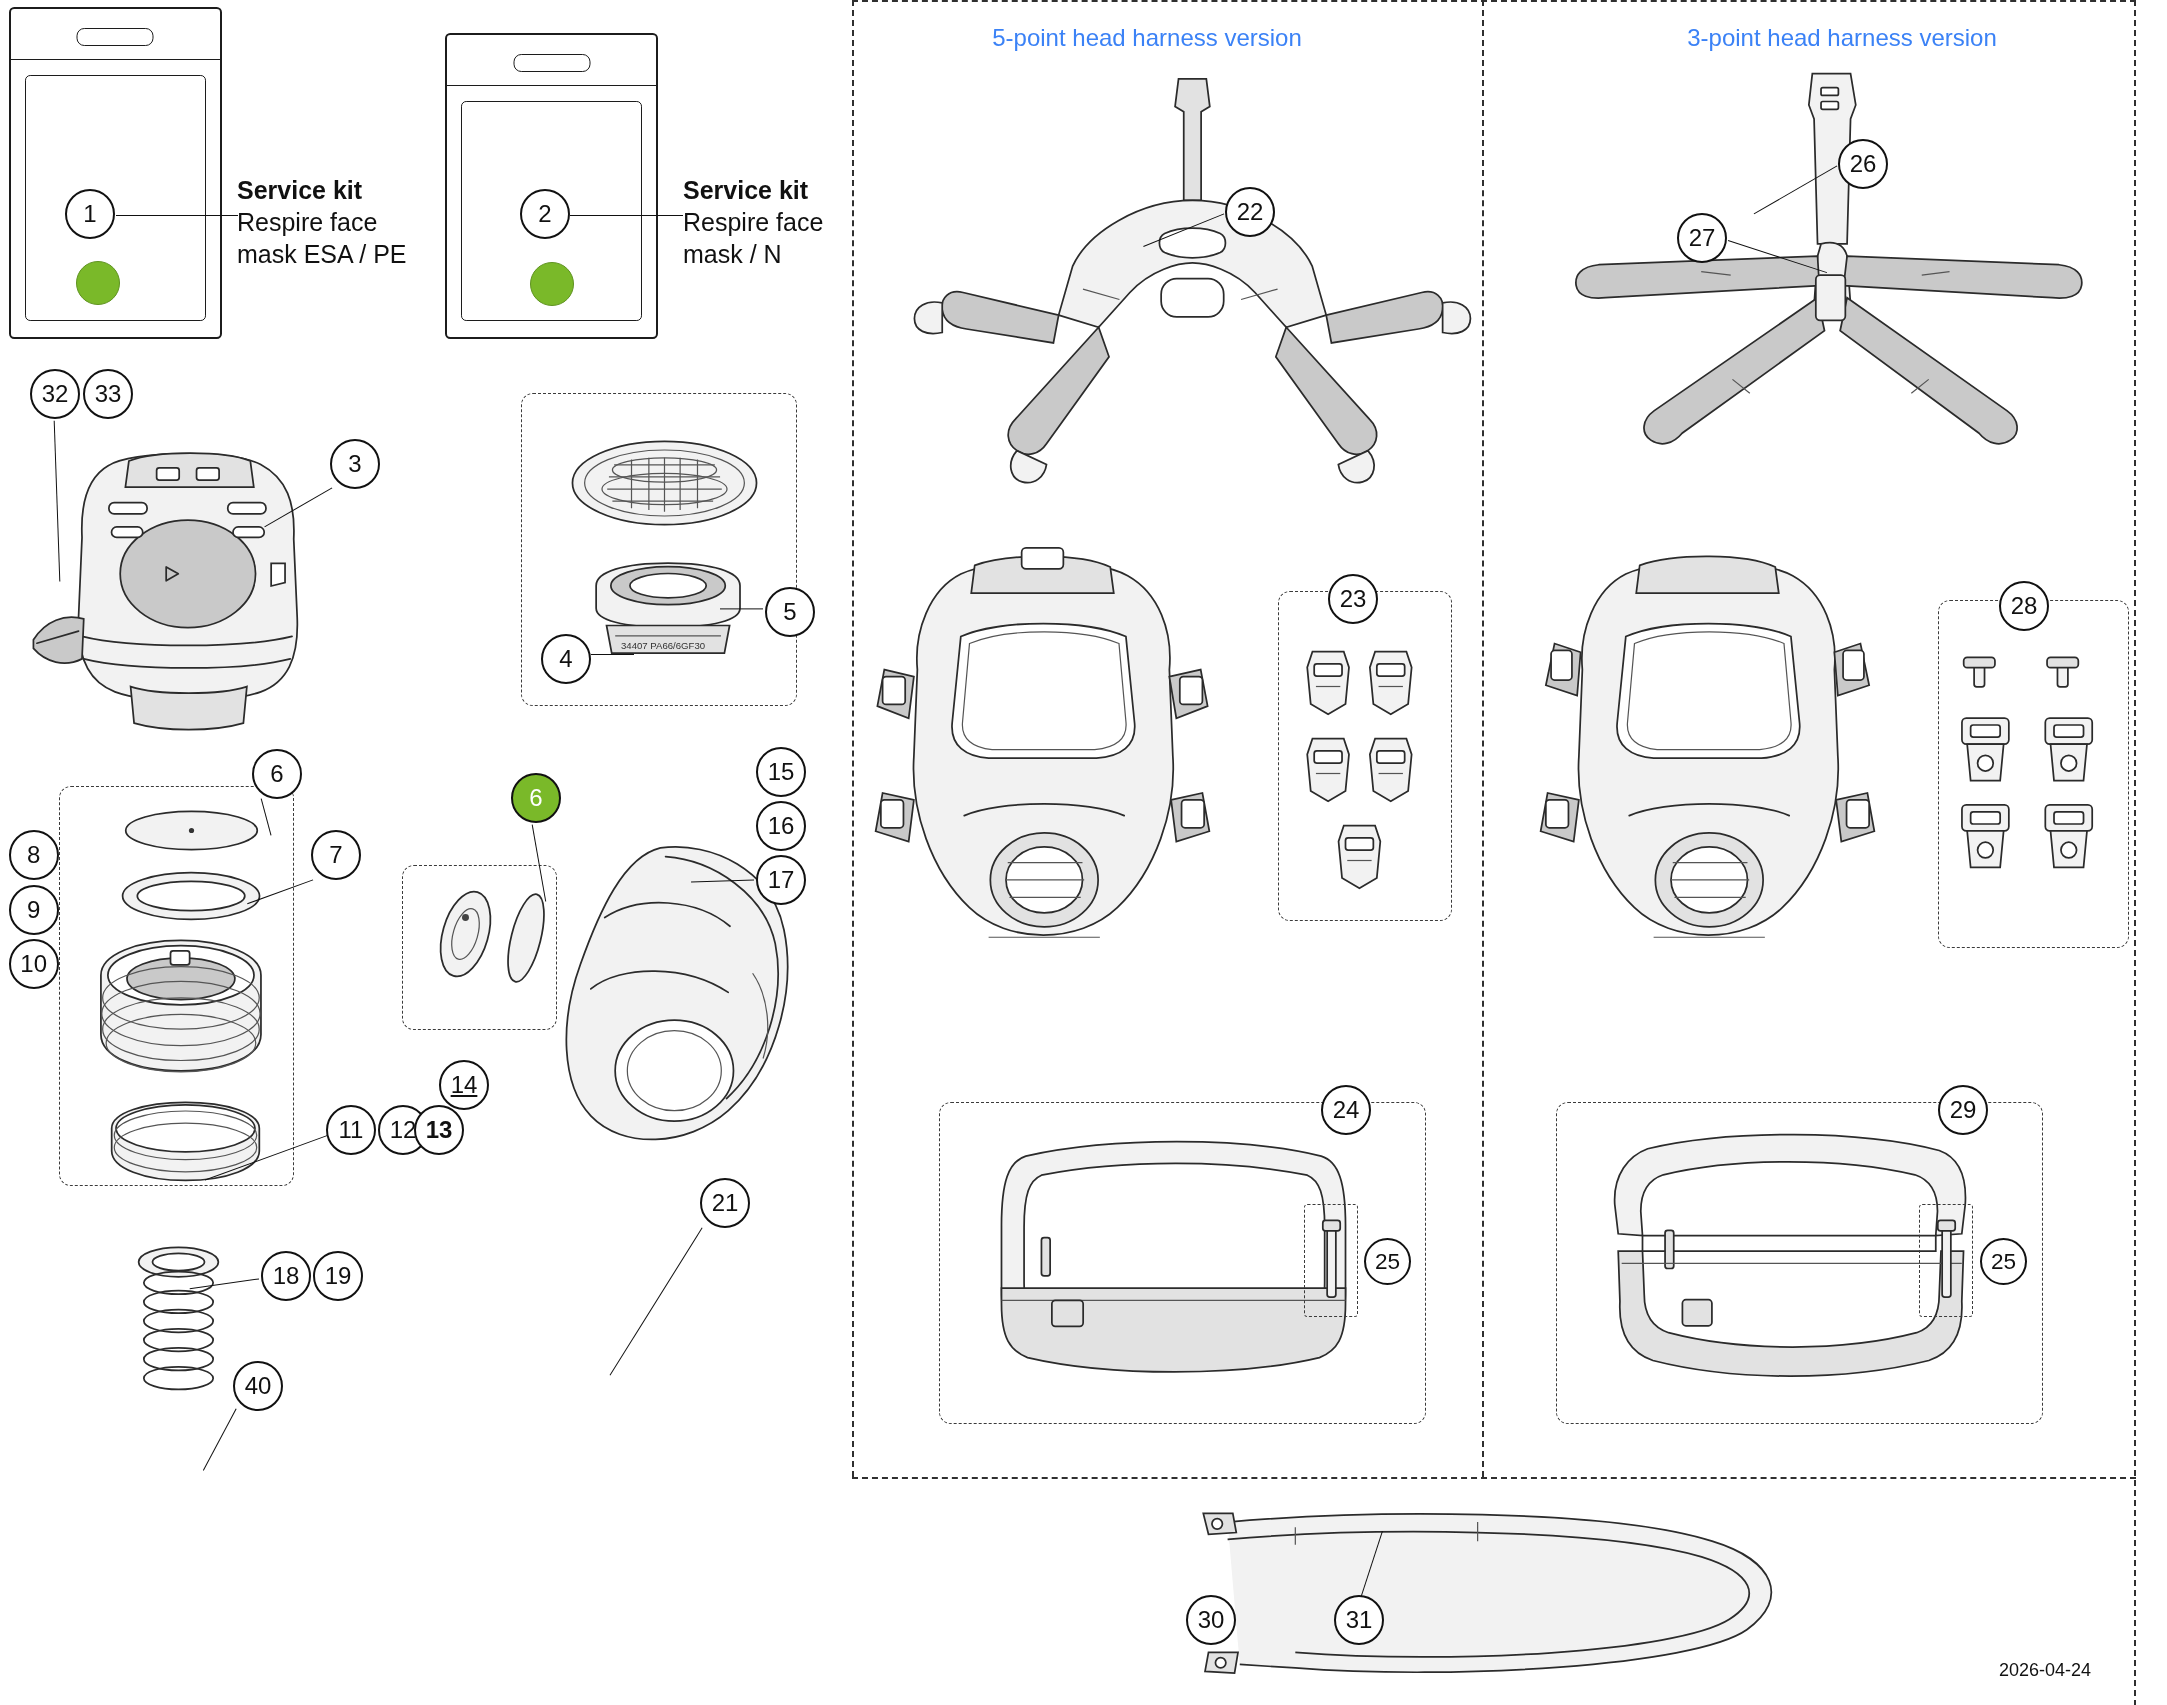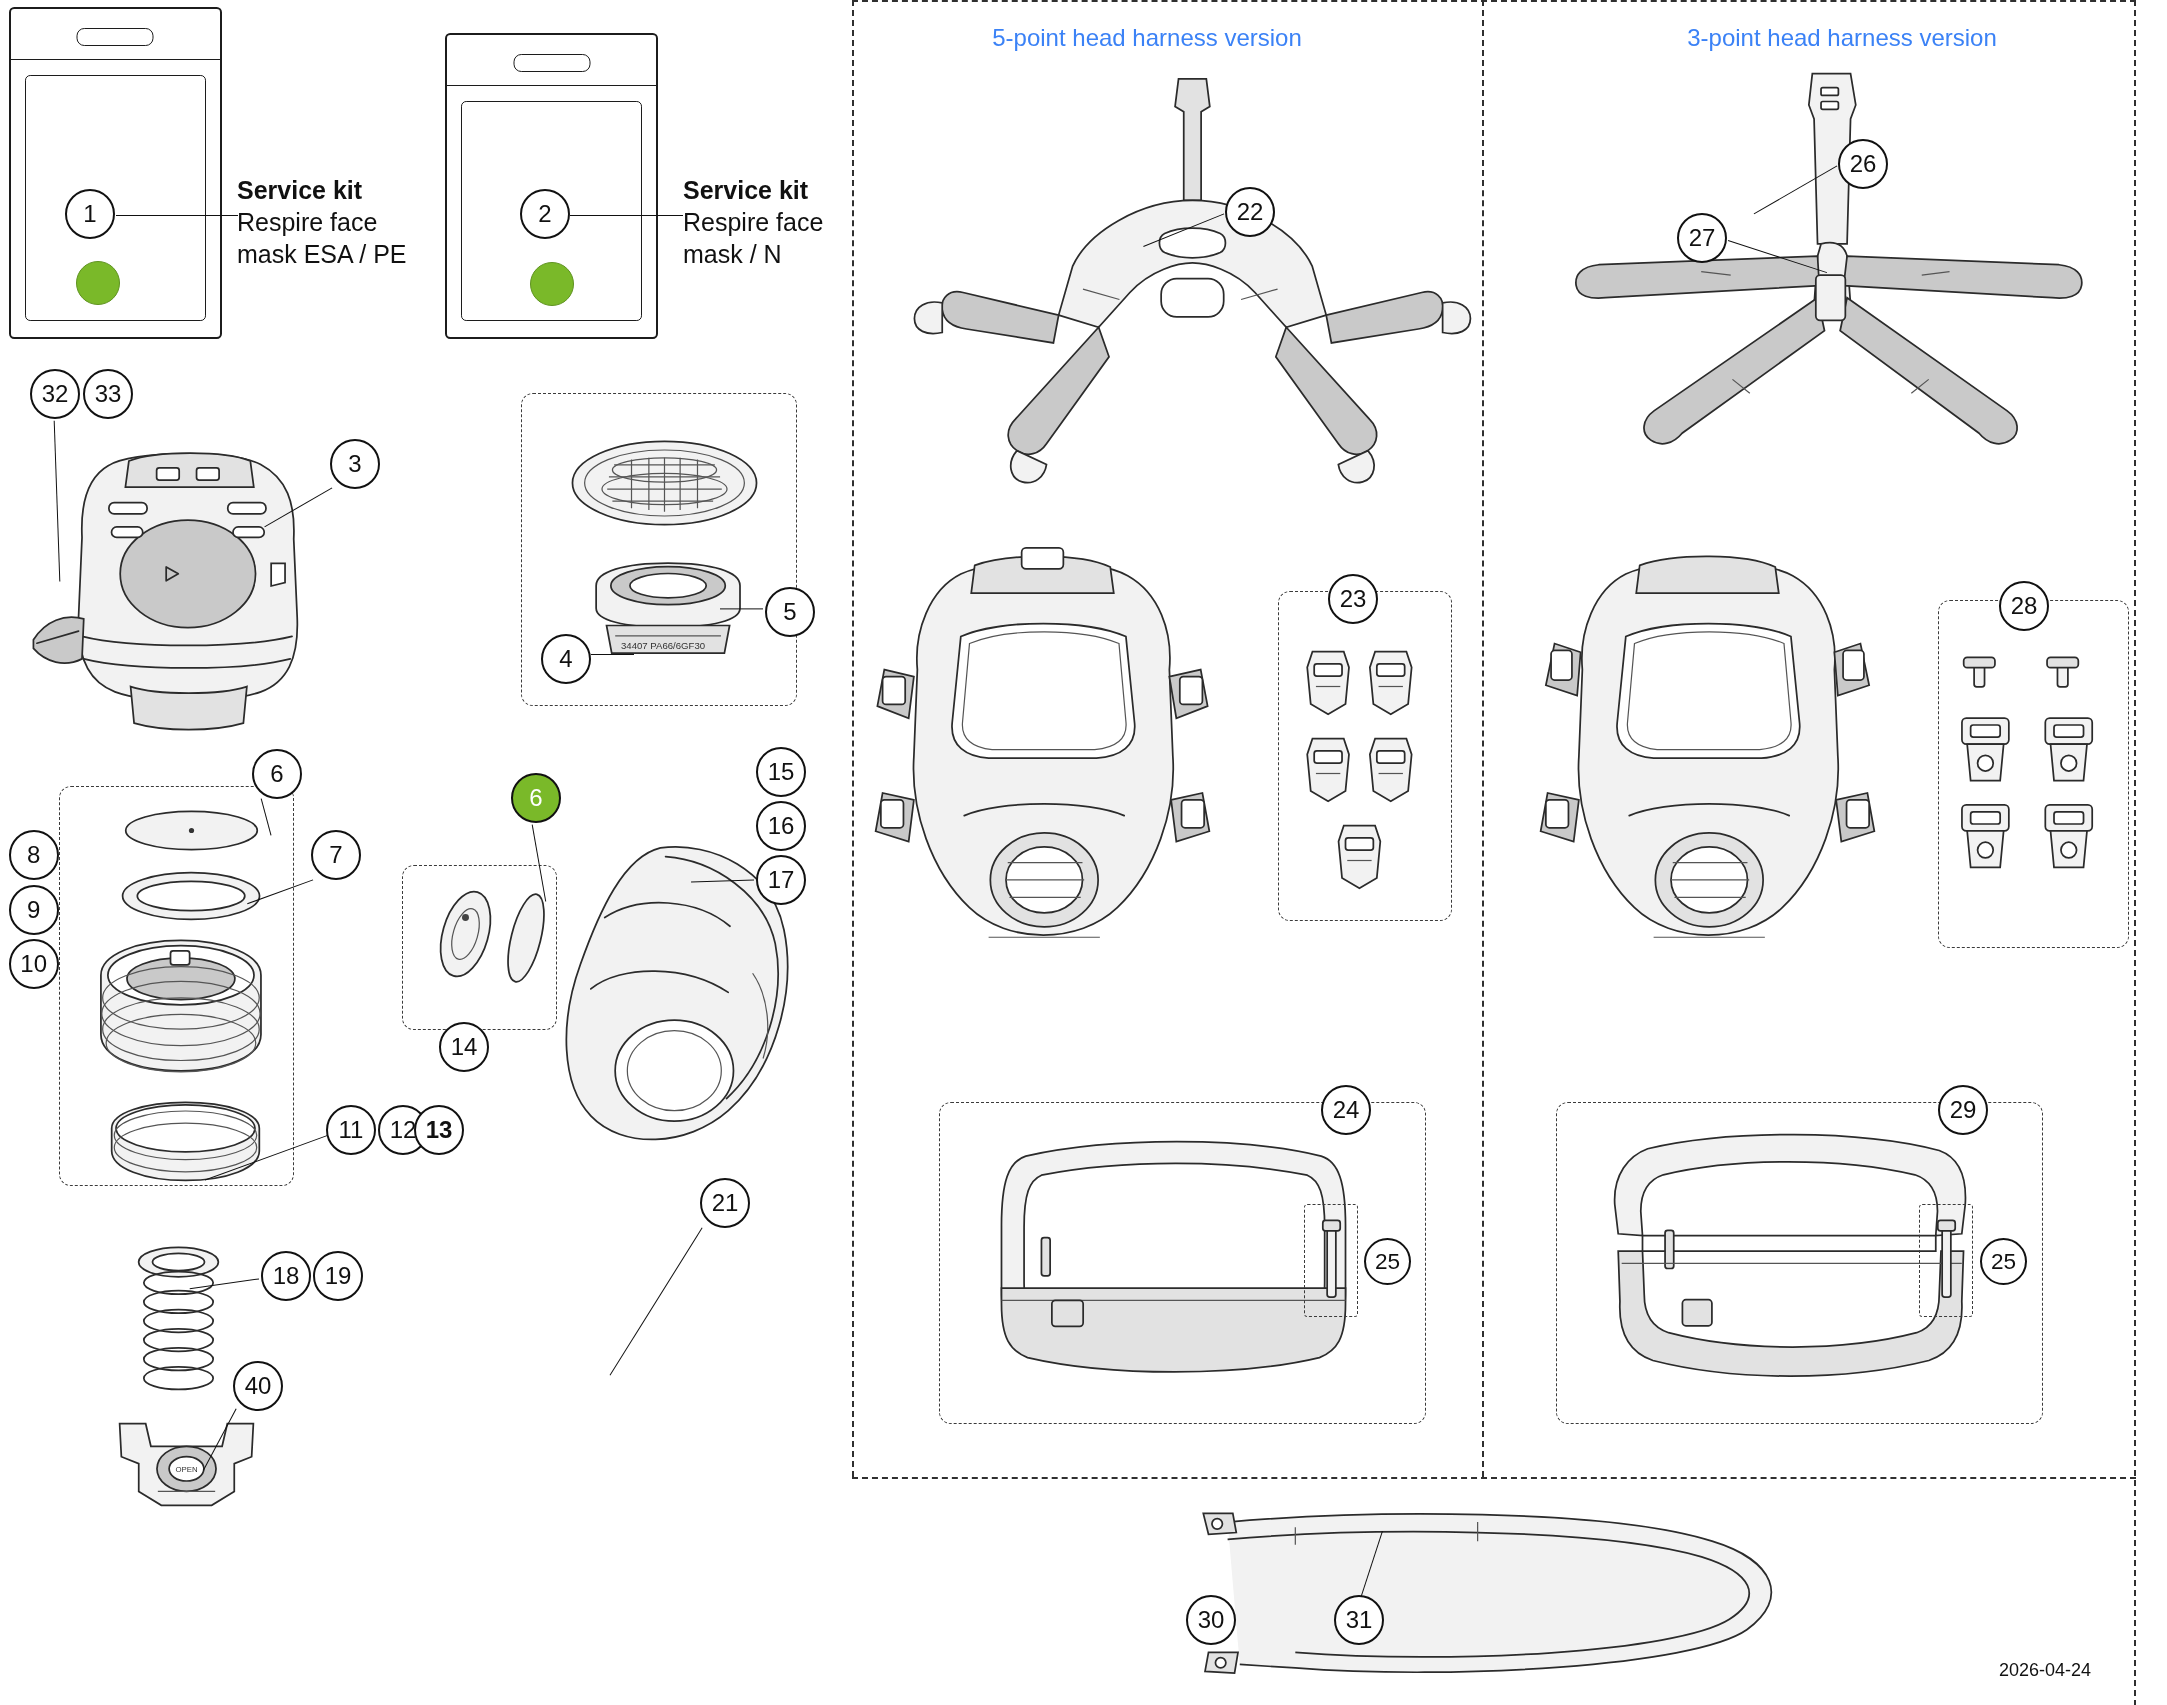--- a/index.html
+++ b/index.html
@@ -289,21 +289,21 @@
       <ellipse class="fill-lt" cx="43" cy="55" rx="26" ry="50" transform="rotate(16 43 55)"></ellipse>
       <ellipse class="ln-thin" cx="43" cy="55" rx="14" ry="30" transform="rotate(16 43 55)"></ellipse>
       <circle cx="43" cy="36" r="4" fill="#444"></circle>
     </svg>
   </div>
   <div class="abs" style="left:494px; top:886px;">
     <svg width="64" height="104" viewBox="0 0 74 120">
       <ellipse class="fill-lt" cx="37" cy="60" rx="17" ry="52" transform="rotate(14 37 60)"></ellipse>
     </svg>
   </div>
-  <div class="callout" style="left:439px; top:1022px;">14</div>
+  <div class="callout" style="left:439px; top:1060px;text-decoration:underline;">14</div>
   <div class="callout green" style="left:511px; top:773px;">6</div>
   <div class="leader" style="left:532px; top:824px; width:78px; transform:rotate(80deg);"></div>
 
   <div class="abs" style="left:556px; top:834px;">
     <svg width="261" height="322" viewBox="0 0 300 370">
       <path class="fill-lt" d="M120 16 C180 8 248 42 262 110 C276 178 254 268 198 318 C150 360 76 362 40 324 C6 288 4 216 28 150 C50 88 78 26 120 16 Z"></path>
       <path class="ln" d="M126 26 C182 30 240 70 252 126 C264 186 242 262 196 304"></path>
       <ellipse class="fill-w" cx="136" cy="272" rx="68" ry="58"></ellipse>
       <ellipse class="ln-thin" cx="136" cy="272" rx="54" ry="46"></ellipse>
       <path class="ln" d="M56 96 C96 70 162 74 200 106"></path>
@@ -327,29 +327,20 @@
         <ellipse cx="65" cy="112" rx="40" ry="13"></ellipse>
         <ellipse cx="65" cy="134" rx="40" ry="13"></ellipse>
         <ellipse cx="65" cy="156" rx="40" ry="13"></ellipse>
       </g>
     </svg>
   </div>
   <div class="callout" style="left:261px; top:1251px;">18</div>
   <div class="callout" style="left:313px; top:1251px;">19</div>
   <div class="leader" style="left:259px; top:1278px; width:70px; transform:rotate(172deg);"></div>
 
-  <div class="abs" style="left:104px; top:1408px;">
-    <svg width="165" height="113" viewBox="0 0 190 130">
-      <path class="fill-lt" d="M18 18 L48 18 L54 44 L136 44 L142 18 L172 18 L170 56 L150 64 L150 96 L124 112 L66 112 L40 96 L40 64 L20 56 Z"></path>
-      <ellipse class="fill-dk" cx="95" cy="70" rx="34" ry="26"></ellipse>
-      <ellipse class="fill-w" cx="95" cy="70" rx="20" ry="14"></ellipse>
-      <path class="ln-thin" d="M62 96 L128 96"></path>
-      <text x="95" y="74" font-size="9" text-anchor="middle" fill="#333" font-family="Liberation Sans, sans-serif">OPEN</text>
-    </svg>
-  </div>
   <div class="callout" style="left:233px; top:1361px;">40</div>
   <div class="leader" style="left:236px; top:1408px; width:70px; transform:rotate(118deg);"></div>
 
   <div class="callout" style="left:700px; top:1178px;">21</div>
   <div class="leader" style="left:702px; top:1227px; width:174px; transform:rotate(122deg);"></div>
 
   <div class="abs" style="left:904px; top:70px;">
     <svg width="556" height="452" viewBox="0 0 640 520">
       <path class="fill-md" d="M316 10 L348 10 L352 42 L342 48 L342 150 L322 150 L322 48 L312 42 Z"></path>
       <path class="fill-lt" d="M332 150 C392 150 452 186 470 226 L486 282 L440 296 L404 256 C380 230 348 222 332 222 C316 222 284 230 260 256 L224 296 L178 282 L194 226 C212 186 272 150 332 150 Z"></path>

